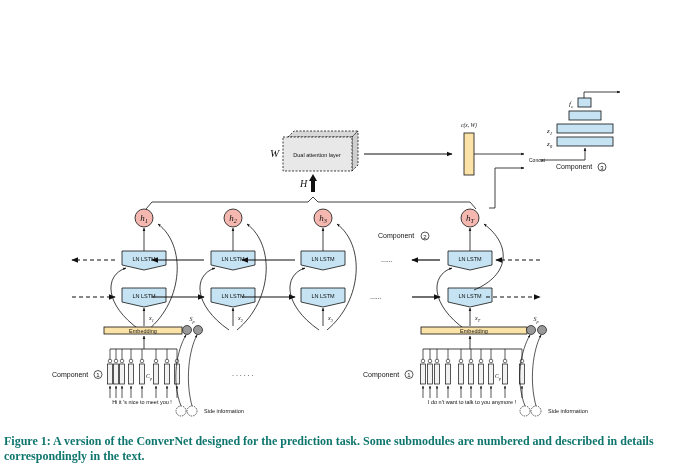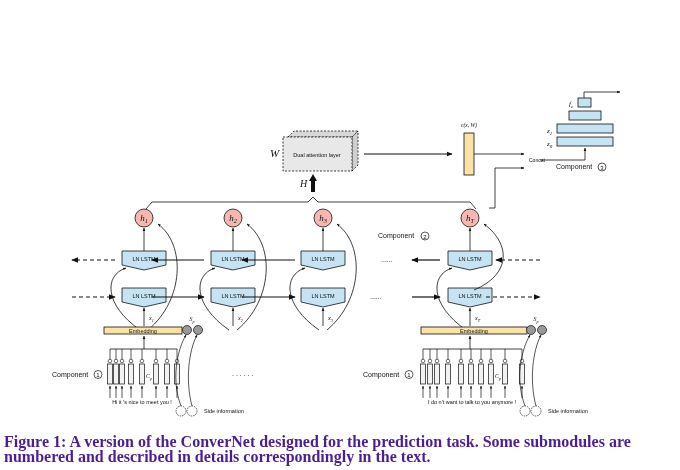--- a/index.html
+++ b/index.html
@@ -1,18 +1,18 @@
 <!DOCTYPE html>
 <html><head>
 <meta charset="utf-8">
 <style>
   html, body { margin:0; padding:0; background:#ffffff; }
   body { width:680px; height:470px; position:relative; overflow:hidden; font-family:"Liberation Sans", sans-serif; }
   #fig { position:absolute; left:0; top:0; width:680px; height:430px; }
-  .cap { position:absolute; left:4px; top:434px; width:676px; font-family:"Liberation Serif", serif; font-weight:bold; font-size:16px; line-height:15px; color:#4c1d95; }
+  .cap { position:absolute; left:4px; top:434px; width:676px; font-family:"Liberation Serif", serif; font-weight:bold; font-size:12px; line-height:15px; color:#0f766e; }
   svg text { font-family:"Liberation Sans", sans-serif; }
   .math { font-family:"Liberation Serif", serif; font-style:italic; }
 </style>
 </head>
 <body>
 
 <svg id="fig" viewBox="0 0 680 430">
   <defs>
     <marker id="ah" viewBox="0 0 10 10" refX="9" refY="5" markerWidth="6" markerHeight="6" orient="auto-start-reverse">
       <path d="M0,1 L10,5 L0,9 z" fill="#111"></path>

